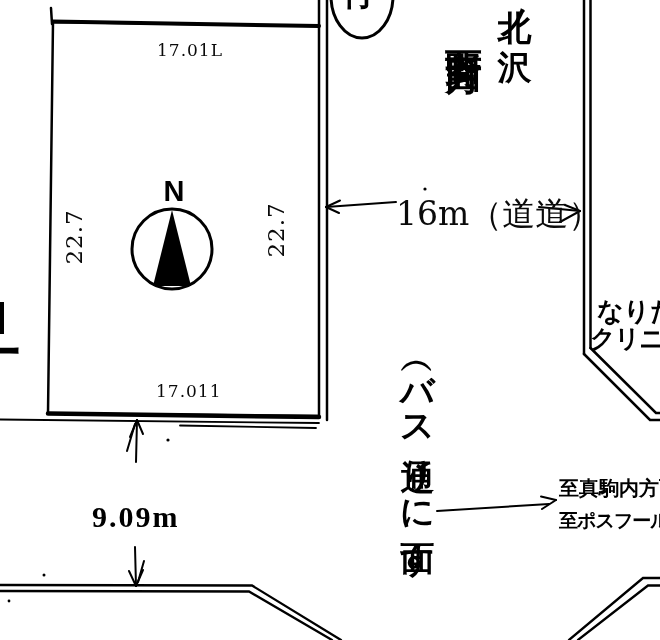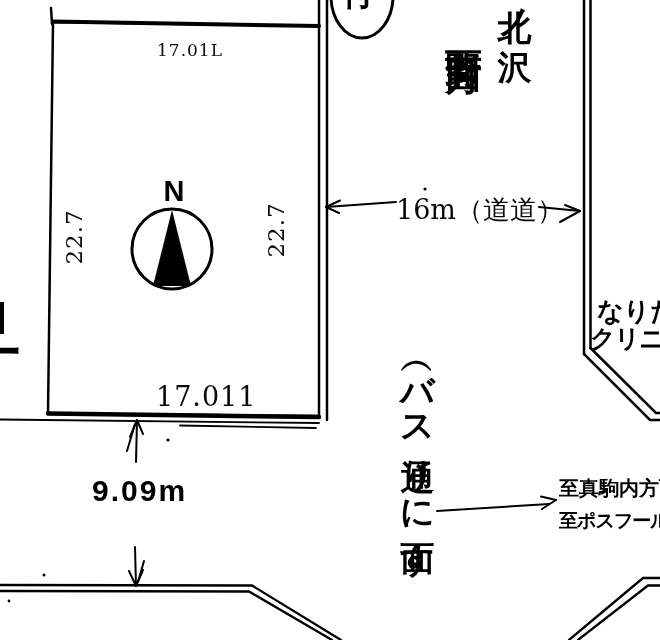--- a/index.html
+++ b/index.html
@@ -12,31 +12,31 @@
   svg{position:absolute;left:0;top:0;}
   
   .serif{font-family:"DejaVu Serif","Liberation Serif",serif;}
   .gothic{font-family:"Liberation Sans","DejaVu Sans",sans-serif;font-weight:bold;}
   .dim{font-size:23px;letter-spacing:1px;color:#0a0a0a;}
   .dim-rot{transform:translate(-50%,-50%) rotate(-90deg);transform-origin:center;}
   .vtext{writing-mode:vertical-rl;text-orientation:upright;white-space:nowrap;}
   .nowrap{white-space:nowrap;}
   #area-col1{left:492px;top:-17px;font-size:34px;letter-spacing:1px;}
   #area-col2{left:438px;top:22px;font-size:37px;letter-spacing:2px;}
-  #road-width{left:396px;top:192px;font-size:27px;color:#0a0a0a;}
+  #road-width{left:396px;top:192px;font-size:33px;color:#0a0a0a;}
   #bus-street{left:395px;top:350px;font-size:34px;letter-spacing:2px;}
   #clinic-l1{left:597px;top:294px;font-size:26px;}
   #clinic-l2{left:590px;top:322px;font-size:25px;letter-spacing:-1px;}
   #dest-l1{left:559px;top:475px;font-size:20px;}
   #dest-l2{left:559px;top:508px;font-size:19px;letter-spacing:-1px;}
   #dim-top{left:157px;top:40px;font-size:17px;}
-  #dim-bottom{left:156px;top:381px;font-size:27px;}
+  #dim-bottom{left:156px;top:381px;font-size:17px;}
   #dim-left{left:74px;top:237px;}
   #dim-right{left:276px;top:230px;}
-  #frontage{left:92px;top:474px;font-size:30px;font-weight:600;letter-spacing:2px;}
+  #frontage{left:92px;top:500px;font-size:30px;font-weight:600;letter-spacing:2px;font-family:Liberation Serif, serif;}
   #compass-n{left:174px;top:191px;transform:translate(-50%,-50%);font-size:29px;font-weight:bold;}
   #bus-stop-label{left:361px;top:-8px;transform:translate(-50%,-50%);font-size:37px;}
   #edge-frag{left:-38px;top:334px;font-size:58px;font-weight:bold;}
   #edge-bar{left:0;top:302px;width:4px;height:32px;background:#000;}
 </style>
 </head>
 <body>
 
 <svg width="660" height="640" viewBox="0 0 660 640" fill="none" stroke="#000" stroke-linecap="round">
 

